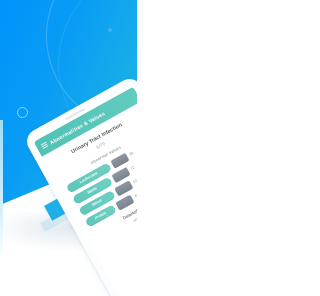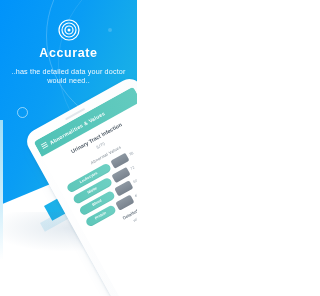--- a/index.html
+++ b/index.html
@@ -243,32 +243,20 @@
 
   <div class="stage-white"></div>
 
   <div class="hero">
     <div class="hero-arc"></div>
     <div class="hero-arc2"></div>
     <div class="bubble-ring"></div>
     <div class="bubble-dot"></div>
   </div>
 
-  <div class="hero-content">
-
-    <svg class="target-icon" width="22" height="22" viewBox="0 0 44 44">
-      <circle cx="22" cy="22" r="20" fill="none" stroke="#ffffff" stroke-width="2.4"></circle>
-      <circle cx="22" cy="22" r="14" fill="none" stroke="#ffffff" stroke-width="2.4"></circle>
-      <circle cx="22" cy="22" r="8" fill="none" stroke="#ffffff" stroke-width="2.4"></circle>
-      <circle cx="22" cy="22" r="3" fill="#ffffff"></circle>
-    </svg>
-
-    <div class="title">Accurate</div>
-    <div class="subtitle">..has the detailed data your doctor would need..</div>
-  </div>
 
   <div class="left-rail"></div>
 
   <div class="diag-band-soft"></div>
   <div class="diag-band"></div>
 
   <div class="stage-shadow"></div>
 
   <div class="phone-wrap">
     <div class="phone-shadow"></div>

